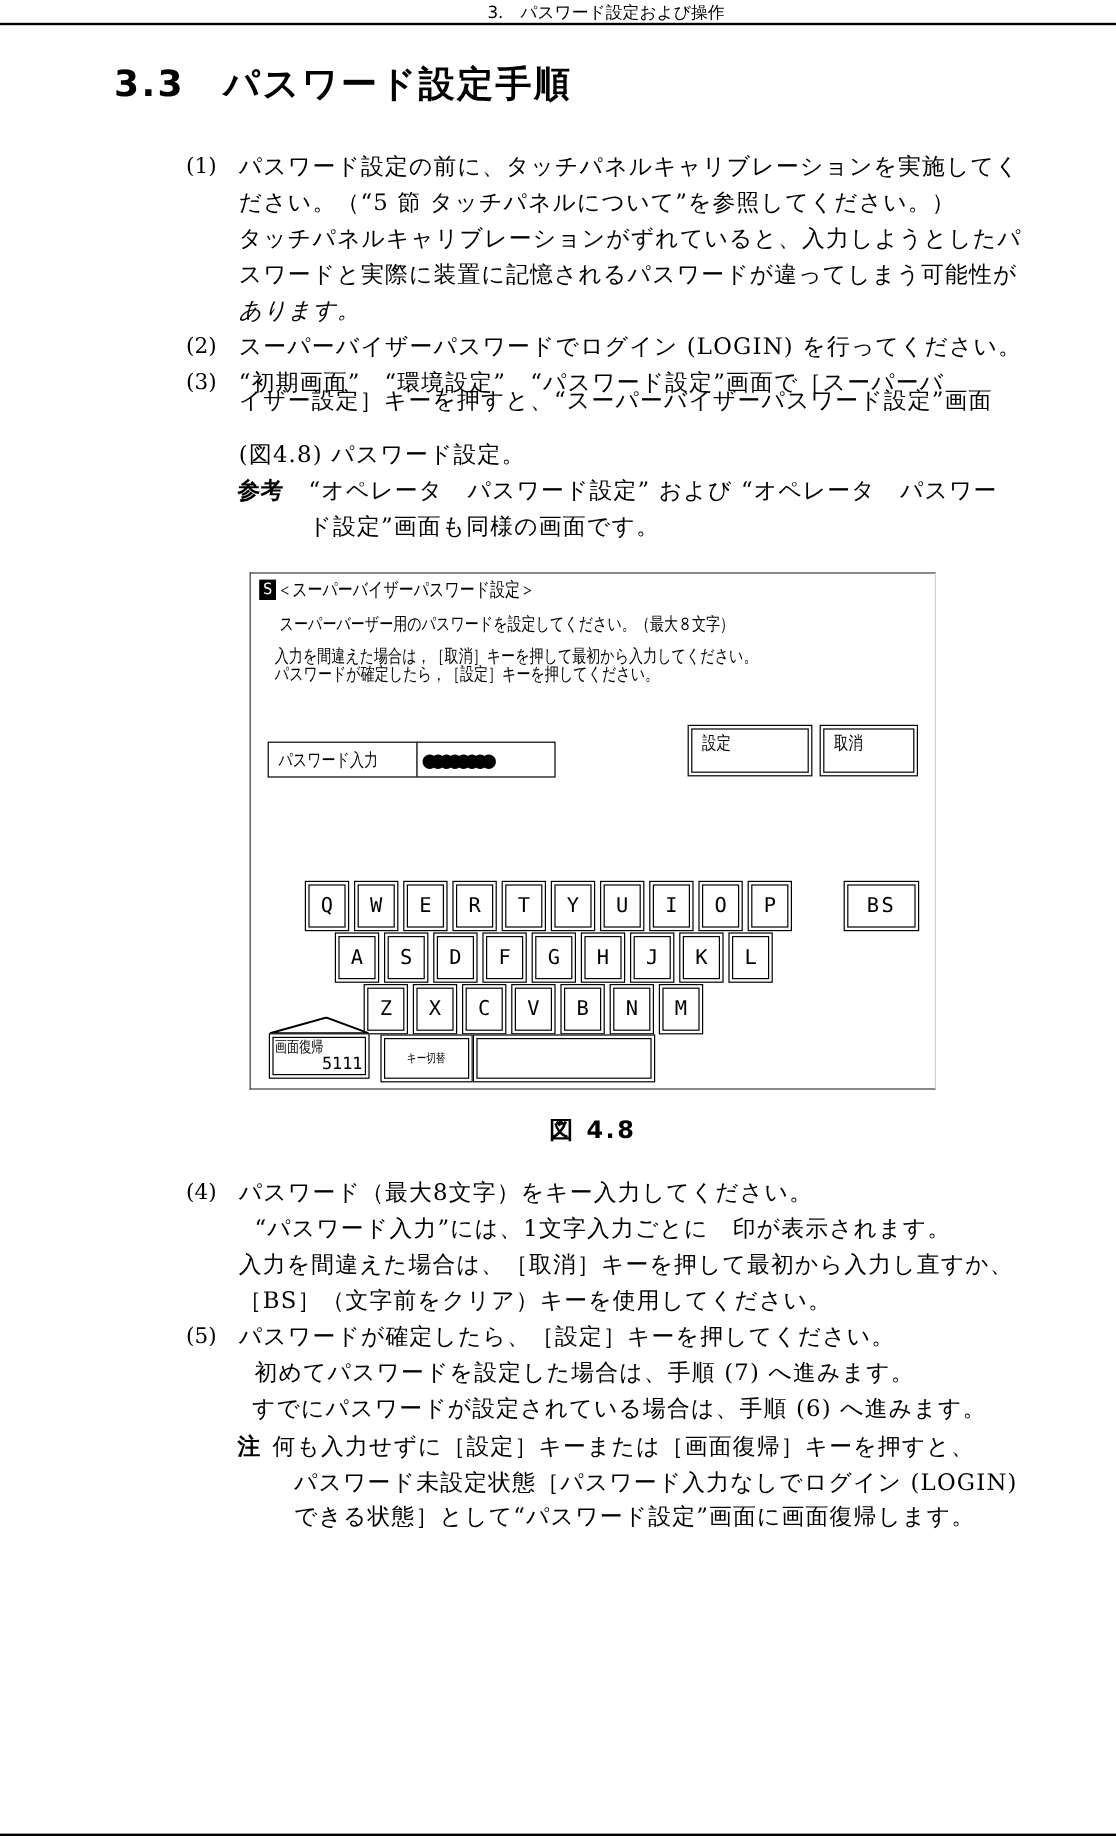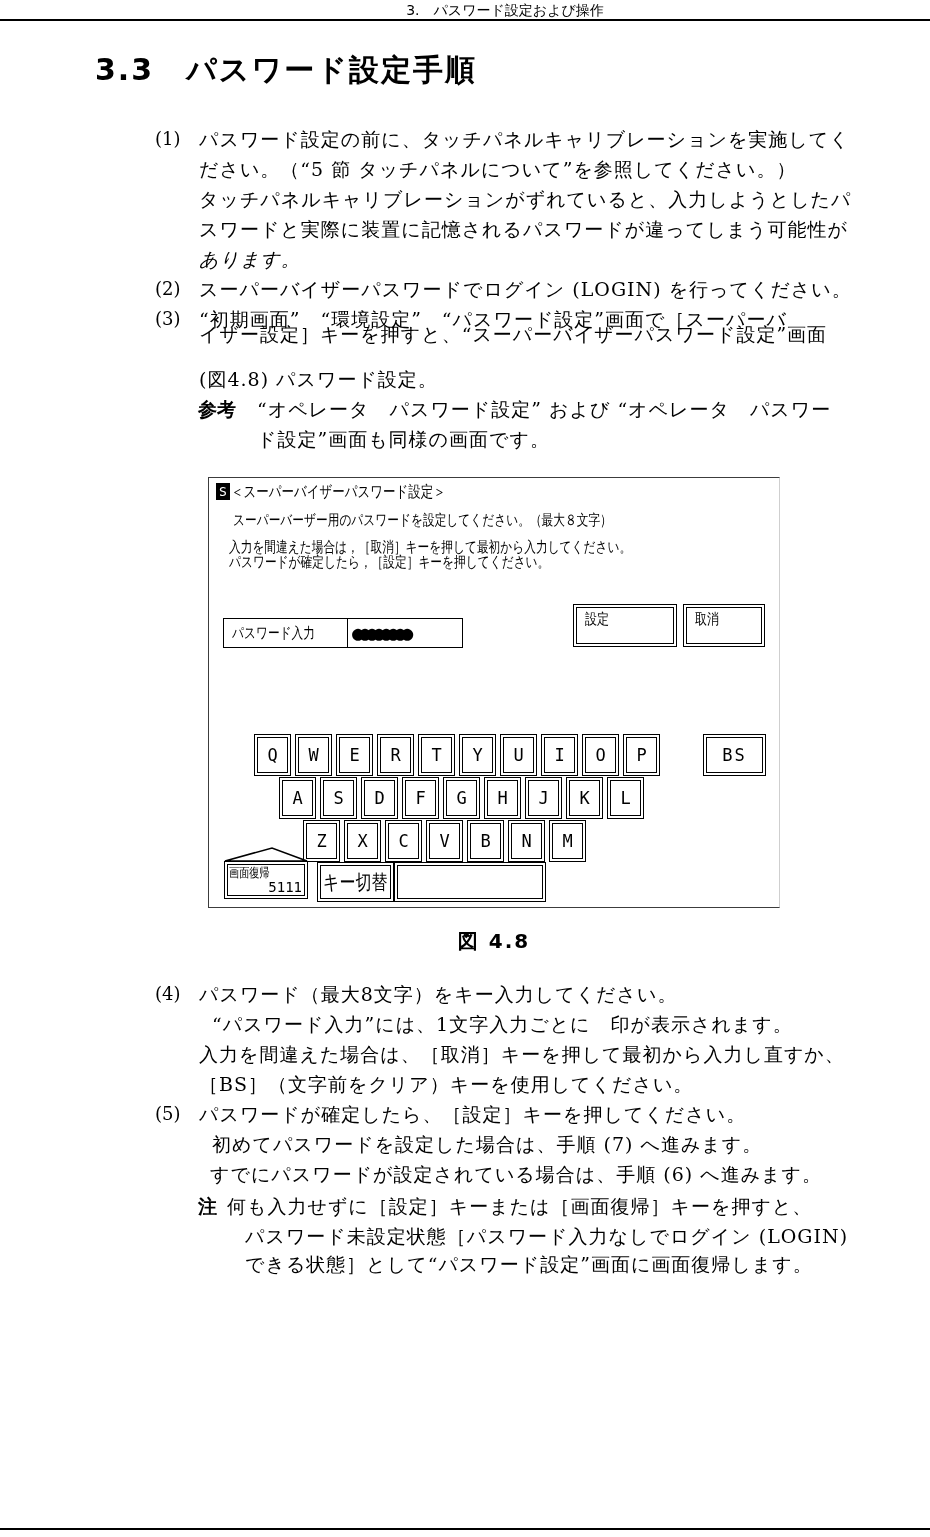--- a/index.html
+++ b/index.html
@@ -129,21 +129,21 @@
     <div class="key kb r3" style="left:299px;">N</div>
     <div class="key kb r3" style="left:340px;">M</div>
 
     <svg class="sr-roof" viewBox="0 0 84 15" preserveAspectRatio="none">
       <polygon points="1,14 48,1 83,14" fill="#ffffff" stroke="#000000" stroke-width="1.6"></polygon>
     </svg>
     <div class="sr-key">
       <div class="sr-l1"><span class="jx">画面復帰</span></div>
       <div class="sr-l2 mono">5111</div>
     </div>
-    <div class="key" style="left:108px;top:384px;width:77px;height:40px;font-size:20px;">
+    <div class="key" style="left:108px;top:384px;width:77px;height:40px;font-size:10px;">
         <span class="jc">キー切替</span>
       </div>
     <div class="key" style="left:185px;top:384px;width:152px;height:40px;"></div>
   </div>
 
   <div class="caption">図 4.8</div>
 
   <div class="mk" style="left:155px;top:983px;">(4)</div>
   <div class="bl" style="left:199px;top:983px;">パスワード（最大8文字）をキー入力してください。</div>
   <div class="bl" style="left:212px;top:1013px;">“パスワード入力”には、1文字入力ごとに　印が表示されます。</div>

